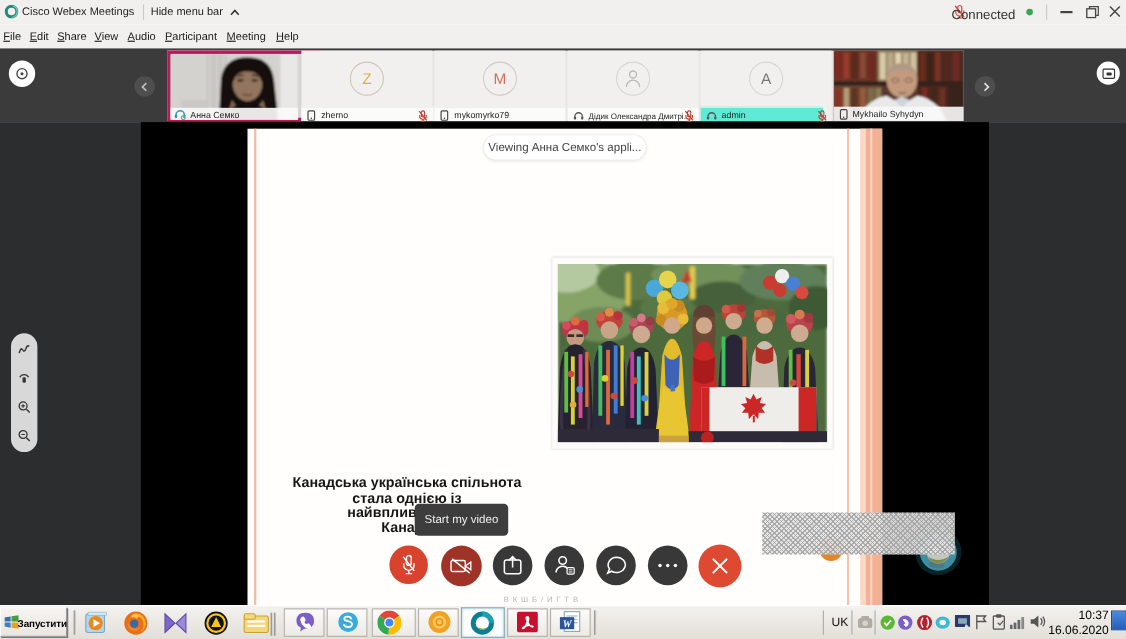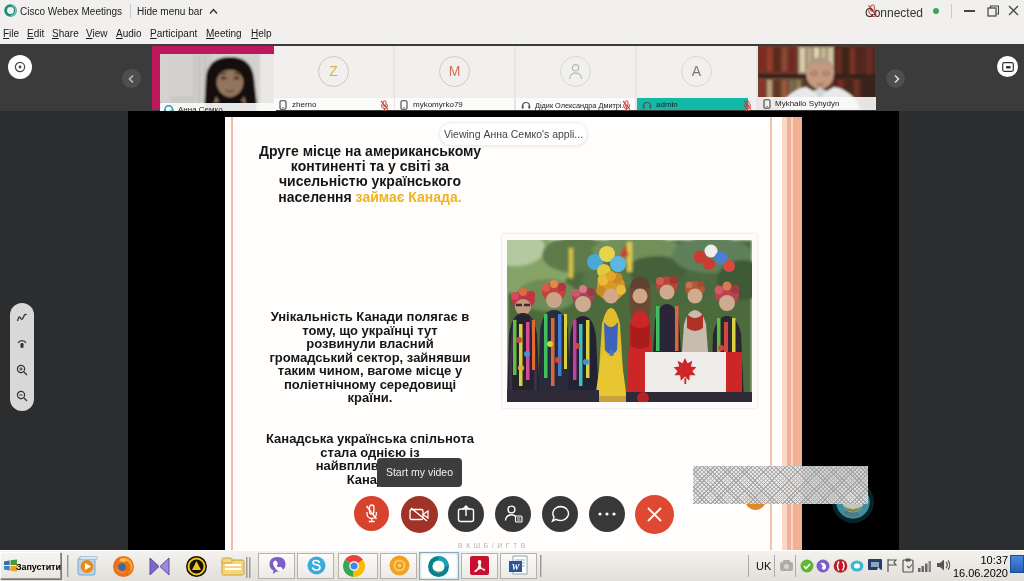--- a/index.html
+++ b/index.html
@@ -53,21 +53,21 @@
   <svg class="a" style="left:14px;top:17px" width="12" height="12" viewBox="0 0 12 12">
       <circle cx="6" cy="6" r="4.6" fill="none" stroke="#444" stroke-width="1.2"></circle>
       <circle cx="6" cy="6" r="1.4" fill="#444"></circle>
     </svg>
   <div class="a" style="left:122px;top:25px;width:19px;height:19px;border-radius:50%;background:#4e4e4e"></div>
   <svg class="a" style="left:127px;top:30px" width="9" height="10" viewBox="0 0 9 10">
       <path d="M6 1.5 L2.5 5 L6 8.5" stroke="#bbb" stroke-width="1.6" fill="none"></path>
     </svg>
   <div class="a" style="left:152px;top:2px;width:724px;height:64px;background:#e6e6e5"></div>
 
-  <div class="a" style="left:152px;top:2px;width:140px;height:64px;background:#d7d5d2;border:8px solid #be185d">
+  <div class="a" style="left:152px;top:2px;width:140px;height:64px;background:#d7d5d2;border:3px solid #be185d">
     <svg class="a" style="left:0;top:0" width="116" height="60" viewBox="0 0 116 60">
       <defs>
           <filter id="bl1" x="-10%" y="-10%" width="120%" height="120%">
             <feGaussianBlur stdDeviation="0.9"></feGaussianBlur>
           </filter>
         </defs>
       <g filter="url(#bl1)">
       <rect width="116" height="60" fill="#d4d2cf"></rect>
       <rect x="100" y="0" width="16" height="60" fill="#eae8e6"></rect>
       <rect x="33" y="0" width="18" height="60" fill="#c7c5c2"></rect>
@@ -143,21 +143,21 @@
           <rect x="3" y="0.8" width="3" height="5.5" rx="1.5" fill="none" stroke="#c0392b" stroke-width="1"></rect>
           <path d="M1.5 4.5 v1 a3 3 0 0 0 6 0 v-1 M4.5 8.8 v1.4 M2.8 10.3 h3.4" stroke="#c0392b" stroke-width="1" fill="none"></path>
           <path d="M1 1 L8 9.5" stroke="#c0392b" stroke-width="1.1"></path>
         </svg>
     </div>
   </div>
 
   <div class="a" style="left:637px;top:2px;width:119px;height:64px;background:#f1f0ef">
     <div class="a" style="left:44px;top:10px;width:31px;height:31px;border-radius:50%;border:1.3px solid #d6d6d4"></div>
     <div class="a" style="left:44px;top:17px;width:31px;text-align:center;font-size:14px;color:#777">A</div>
-    <div class="a" style="left:0;top:51px;width:111px;height:13px;background:#14b8a6;border-top:1px solid #ececea">
+    <div class="a" style="left:0;top:51px;width:111px;height:13px;background:#5eead4;border-top:1px solid #ececea">
       <svg class="a" style="left:5px;top:2px" width="10" height="10" viewBox="0 0 10 10">
           <path d="M1.5 6 a3.5 3.5 0 0 1 7 0" fill="none" stroke="#555" stroke-width="1.2"></path>
           <rect x="0.7" y="5.6" width="2" height="3.2" rx="1" fill="#555"></rect>
           <rect x="7.3" y="5.6" width="2" height="3.2" rx="1" fill="#555"></rect>
         </svg>
       <span class="a" style="left:19px;top:2px;font-size:8px;color:#222">admin</span>
       <svg class="a" style="left:106px;top:1.5px" width="9" height="11" viewBox="0 0 9 11">
           <rect x="3" y="0.8" width="3" height="5.5" rx="1.5" fill="none" stroke="#c0392b" stroke-width="1"></rect>
           <path d="M1.5 4.5 v1 a3 3 0 0 0 6 0 v-1 M4.5 8.8 v1.4 M2.8 10.3 h3.4" stroke="#c0392b" stroke-width="1" fill="none"></path>
           <path d="M1 1 L8 9.5" stroke="#c0392b" stroke-width="1.1"></path>
@@ -241,22 +241,20 @@
   <div class="a" style="left:231px;top:6px;width:2px;height:433px;background:#f3bba4"></div>
 
   <div class="a" style="left:770px;top:6px;width:1.5px;height:433px;background:#f5c2ab"></div>
   <div class="a" style="left:782px;top:6px;width:5px;height:433px;background:#fad8c6"></div>
   <div class="a" style="left:787px;top:6px;width:15px;height:433px;background:#f2b094"></div>
   <div class="a" style="left:791px;top:6px;width:2px;height:433px;background:#fbd4c0"></div>
 
   <div class="a" style="left:439px;top:11px;width:149px;height:24px;background:#fff;border:1px solid #eee;border-radius:12px;box-shadow:0 1px 3px rgba(0,0,0,.08)"></div>
   <div class="a" style="left:439px;top:17px;width:149px;text-align:center;font-size:10.5px;color:#444">Viewing Анна Семко's appli...</div>
 
-  <div class="a" style="left:230px;top:33px;width:280px;text-align:center;font-size:14px;line-height:15.2px;color:#161616;font-weight:bold">Друге місце на американському<br>континенті та у світі за<br>чисельністю українського<br>населення <span style="color:#edb41e">займає Канада.</span></div>
-  <div class="a" style="left:230px;top:199px;width:280px;text-align:center;font-size:13px;line-height:13.5px;color:#161616;font-weight:bold">Унікальність Канади полягає в<br>тому, що українці тут<br>розвинули власний<br>громадський сектор, зайнявши<br>таким чином, вагоме місце у<br>поліетнічному середовищі<br>країни.</div>
   <div class="a" style="left:230px;top:321px;width:280px;text-align:center;font-size:13px;line-height:13.5px;color:#161616;font-weight:bold">Канадська українська спільнота<br>стала однією із<br>найвпливовіших<br>Канади</div>
   <div class="a" style="left:458px;top:431px;width:120px;font-size:7px;color:#b5b5b5;letter-spacing:3.5px">ВКШБ/ИГТВ</div>
 
   <div class="a" style="left:502px;top:123px;width:255px;height:174px;background:#fdfcfb;box-shadow:0 0 2px rgba(0,0,0,.18)">
     <svg class="a" style="left:5px;top:6px" width="245" height="162" viewBox="0 0 245 162">
       <defs>
         <filter id="pb" x="-5%" y="-5%" width="110%" height="110%">
             <feGaussianBlur stdDeviation="1.5"></feGaussianBlur>
           </filter>
         <filter id="pf" x="-5%" y="-5%" width="110%" height="110%">

